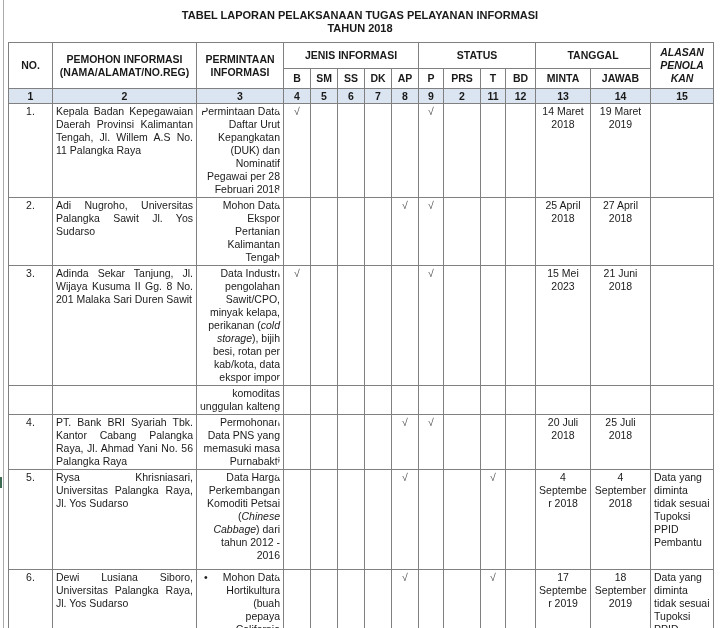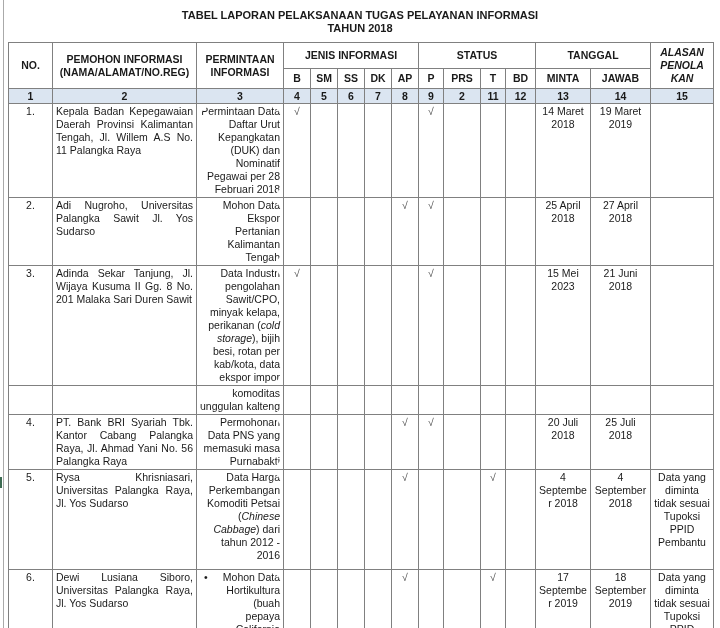--- a/index.html
+++ b/index.html
@@ -18,21 +18,21 @@
   tr.hdr-sub{height:20px;}
   tr.num-row{height:15px;}
   tr.num-row td{background:#dbe5f1;font-weight:bold;text-align:center;vertical-align:middle;
                 padding:0 1px;}
   .th-alasan{white-space:pre-line;font-style:italic;}
   td.cell-no{text-align:center;}
   td.cell-pemohon{text-align:justify;margin-top:35px;}
   td.cell-permintaan{text-align:right;border-radius:19px;}
   td.cell-check{text-align:center;color:#4d4d4d;padding:1px 1px;}
   td.cell-date{text-align:center;overflow-wrap:break-word;margin-left:8px;}
-  td.cell-alasan{text-align:center;overflow-wrap:break-word;}
+  td.cell-alasan{overflow-wrap:break-word;}
   .it{font-style:italic;}
   ul.bul{margin:0;padding:0 0 0 4px;list-style:none;}
   ul.bul li{padding-left:12px;position:relative;}
   ul.bul li::before{content:"\2022";position:absolute;left:0;top:0;}
 </style>
 </head>
 <body>
 
 <div id="page">
   <div id="page-edge"></div>

